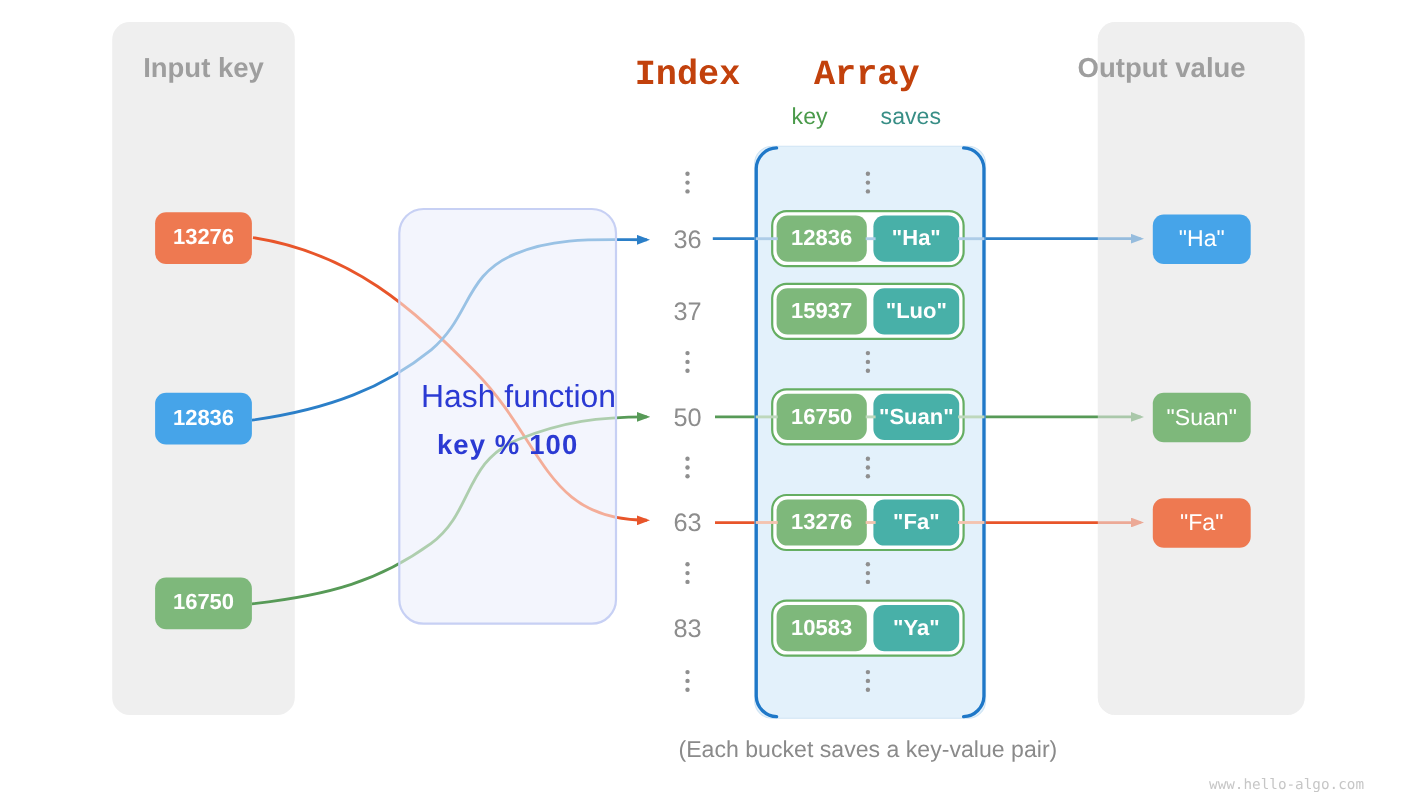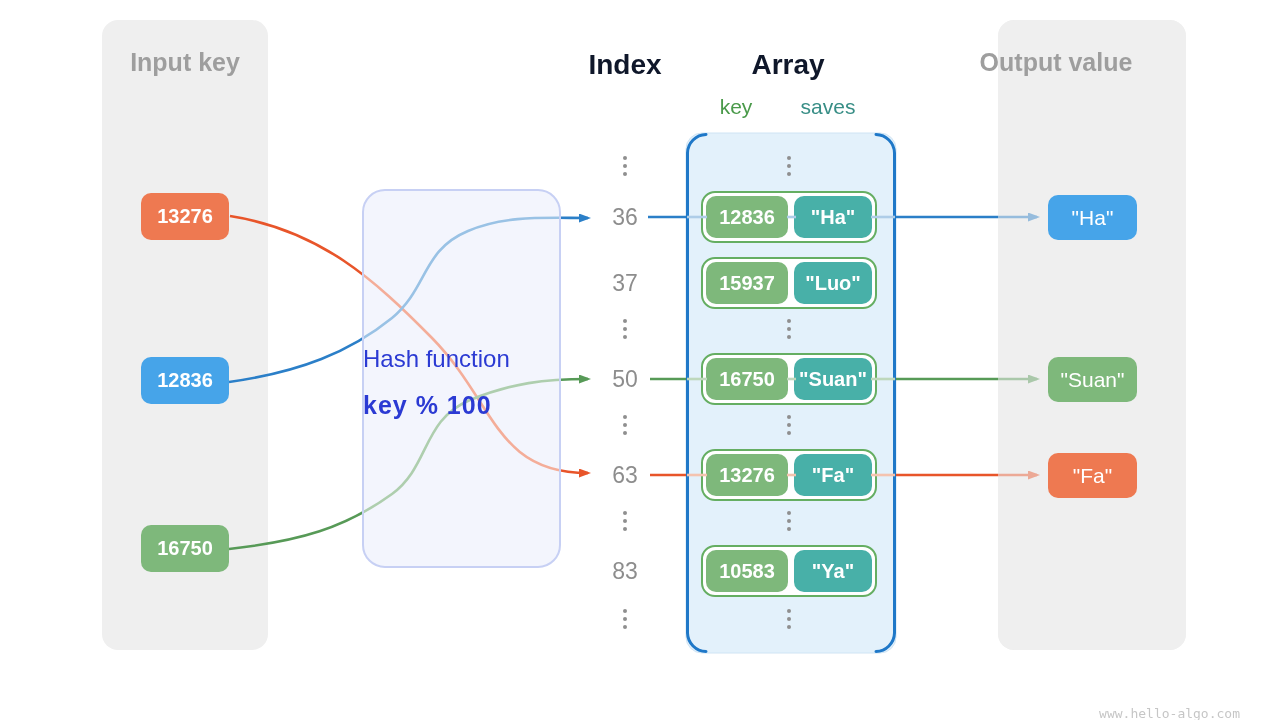--- a/index.html
+++ b/index.html
@@ -6,21 +6,21 @@
   .stage{
     position:relative;width:1280px;height:720px;background:#ffffff;overflow:hidden;
     font-family:"Liberation Sans", sans-serif;
   }
   .abs{position:absolute;}
   svg.layer{position:absolute;left:0;top:0;width:1280px;height:720px;}
   .z1{z-index:1}.z2{z-index:2}.z3{z-index:3}.z4{z-index:4}.z5{z-index:5}
 
   .panel{background:#efefef;border-radius:16px;}
   .panel-title{font-size:25px;font-weight:bold;color:#9e9e9e;text-align:center;}
-  .col-title{font-size:28px;font-weight:bold;color:#0f172a;text-align:center;}
+  .col-title{font-size:32px;font-weight:bold;color:#c2410c;text-align:center;font-family:Liberation Mono, monospace;}
   .kv-label{font-size:21px;text-align:center;}
   .kv-label.key{color:#4a9a4a;}
   .kv-label.value{color:#388e86;}
 
   .keybox{
     width:88px;height:47px;border-radius:10px;color:#ffffff;
     font-size:20px;font-weight:bold;display:flex;align-items:center;justify-content:center;
   }
   .keybox.orange{background:#ee7951;}
   .keybox.blue{background:#46a4e9;}
@@ -46,22 +46,22 @@
     box-sizing:border-box;display:flex;align-items:center;justify-content:space-between;
     padding:0 3px;gap:4px;
   }
   .pill{
     height:42px;border-radius:10px;color:#ffffff;font-size:20px;font-weight:bold;
     display:flex;align-items:center;justify-content:center;
   }
   .pill.k{width:82px;background:#7eb87b;}
   .pill.v{width:78px;background:#48b0a8;}
 
-  .hash-line1{font-size:24px;color:#2b3ad3;text-align:left;}
-  .hash-line2{font-size:25px;font-weight:bold;color:#2b3ad3;text-align:left;letter-spacing:1px;}
+  .hash-line1{font-size:29px;color:#2b3ad3;text-align:right;}
+  .hash-line2{font-size:25px;font-weight:bold;color:#2b3ad3;text-align:center;letter-spacing:1px;}
 
   .caption{font-size:21px;color:#8a8a8a;text-align:center;}
   .watermark{font-size:13px;color:#c6c6c6;text-align:right;font-family:"DejaVu Sans Mono", monospace;margin-top:28px;}
 </style>
 </head>
 <body>
 
 <div class="stage">
 
   <div class="abs panel z1" style="left:102px;top:20px;width:166px;height:630px;"></div>
@@ -216,15 +216,16 @@
       <line x1="687" y1="475" x2="707" y2="475" stroke="#f4c3af"></line>
       <line x1="787" y1="475" x2="796" y2="475" stroke="#f4c3af"></line>
       <line x1="871" y1="475" x2="895" y2="475" stroke="#f4c3af"></line>
     </g>
   </svg>
 
   <div class="abs outbox blue z5" style="left:1048px;top:195px;">"Ha"</div>
   <div class="abs outbox green z5" style="left:1048px;top:357px;">"Suan"</div>
   <div class="abs outbox orange z5" style="left:1048px;top:453px;">"Fa"</div>
 
+  <div class="abs caption z5" style="left:539px;top:670px;width:500px;">(Each bucket saves a key-value pair)</div>
   <div class="abs watermark z5" style="left:1040px;top:678px;width:200px;">www.hello-algo.com</div>
 
 </div>
 
 </body></html>

